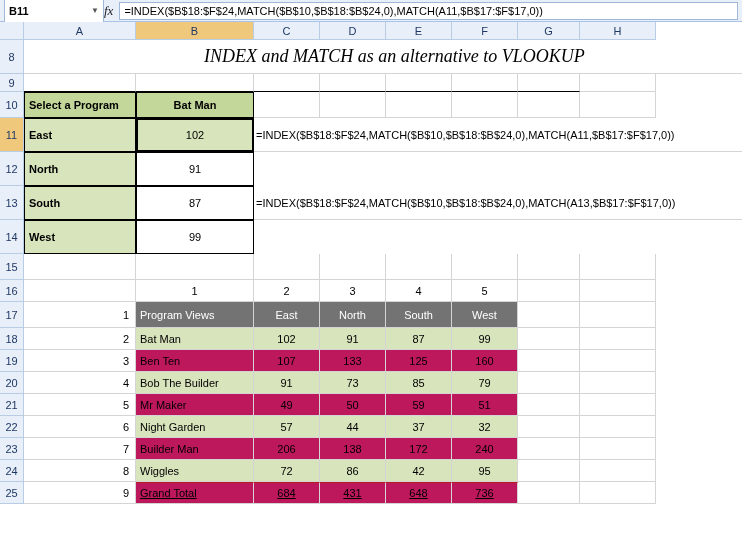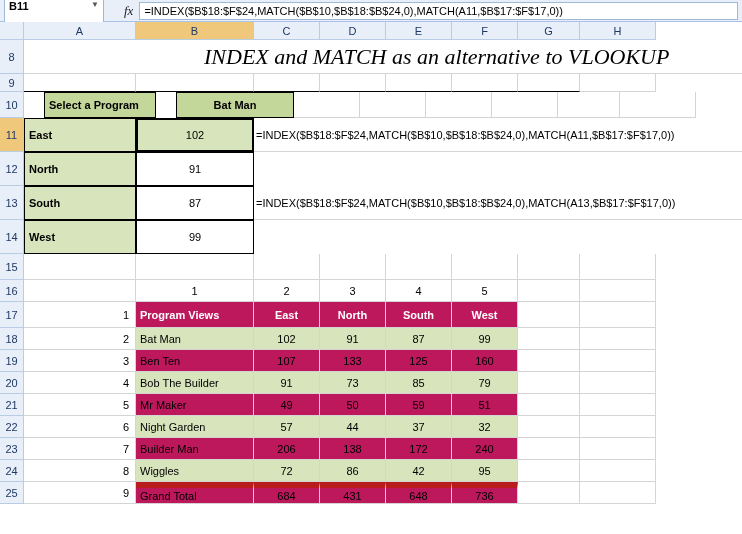--- a/index.html
+++ b/index.html
@@ -1,52 +1,52 @@
 <!DOCTYPE html>
 <html><head>
 <meta charset="utf-8">
 <style>
   * { box-sizing: border-box; margin: 0; padding: 0; }
   body { font-family: Arial, sans-serif; font-size: 11px; background: #fff; width: 742px; height: 534px; overflow: hidden; }
   
   .toolbar { display: flex; align-items: center; border-bottom: 1px solid #a9c3e8; padding: 2px 4px; background: #e8eff9; height: 22px; }
-  .namebox { border: 1px solid #a0b8d8; background: #fff; width: 100px; height: 24px; display: flex; padding: 0 4px; font-size: 11px; }
+  .namebox { border: 1px solid #a0b8d8; background: #fff; width: 100px; height: 24px; display: flex; align-items: center; padding: 0 4px; font-size: 11px; }
   .namebox-text { flex: 1; font-weight: bold; }
   .dropdown-arrow { font-size: 8px; color: #555; }
-  .fx-btn { margin-left: 20px; font-style: italic; font-family: 'Times New Roman', serif; font-size: 13px; color: #222; cursor: pointer; }
+  .fx-btn { font-style: italic; font-family: 'Times New Roman', serif; font-size: 13px; color: #222; cursor: pointer; }
   .formula-input { border: 1px solid #a0b8d8; background: #fff; height: 18px; flex: 1; margin-left: 6px; padding: 0 4px; font-size: 11px; display: flex; align-items: center; }
   
   .grid { display: flex; flex-direction: row; }
   .row-headers { display: flex; flex-direction: column; width: 24px; }
   .row-header { background: #e8eff9; border-right: 1px solid #b8cce4; border-bottom: 1px solid #b8cce4; display: flex; align-items: center; justify-content: center; font-size: 11px; color: #1f3864; }
   .col-headers { display: flex; flex-direction: row; height: 18px; }
   .main-area { flex: 1; }
   .col-header { background: #e8eff9; border-right: 1px solid #b8cce4; border-bottom: 1px solid #b8cce4; display: flex; align-items: center; justify-content: center; font-size: 11px; color: #1f3864; height: 18px; }
   .col-header.selected, .row-header.selected { background: #f0c87c; }
   .cell-row { display: flex; flex-direction: row; }
   .cell { border-right: 1px solid #d4d4d4; border-bottom: 1px solid #d4d4d4; display: flex; align-items: center; padding: 0 3px; background: #fff; overflow: visible; }
   
-  .title-cell { font-family: 'Monotype Corsiva', cursive; font-style: italic; font-size: 22px; justify-content: center; }
+  .title-cell { font-family: 'Monotype Corsiva', cursive; font-style: italic; font-size: 18px; justify-content: center; }
   .title-underline { border-bottom: 1px solid #000; }
   
-  .olive-hdr { background: #c4d79b; border: 1px solid #000; font-weight: bold; padding: 0 4px; margin-left: 20px; }
+  .olive-hdr { background: #c4d79b; border: 1px solid #000; font-weight: bold; padding: 0 4px; }
   .olive-hdr.center { justify-content: center; }
   .olive-light { background: #d8e4bc; border: 1px solid #000; font-weight: bold; padding: 0 4px; }
   .white-boxed { background: #fff; border: 1px solid #000; justify-content: center; }
   .selected-cell { border: 2px solid #000; background: #d8e4bc; justify-content: center; position: relative; z-index: 5; }
   
   .formula-spill { font-size: 11px; white-space: nowrap; padding: 0 2px; }
   
-  .tbl-hdr { background: #be185d; color: #fff; font-weight: bold; justify-content: center; }
+  .tbl-hdr { background: #737373; color: #fff; font-weight: normal; justify-content: center; }
   .tbl-hdr.left { justify-content: flex-start; padding-left: 4px; }
   .tbl-row-a { background: #d8e4bc; }
   .tbl-row-b { background: #be185d; }
   .tbl-cell-left { justify-content: flex-start; padding-left: 4px; }
   .tbl-cell-ctr { justify-content: center; }
-  .grand-total { border-top: 6px solid #b91c1c; }
+  .grand-total { border-top: 1px solid #b91c1c; text-decoration: underline; }
   
   .num-label { justify-content: flex-end; padding-right: 6px; }
   
   
   .cA { width: 112px; } .cB { width: 118px; } .cC { width: 66px; } .cD { width: 66px; } .cE { width: 66px; } .cF { width: 66px; } .cG { width: 62px; } .cH { width: 76px; }
   
   
   .h18 { height: 18px; } .h34 { height: 34px; } .h26 { height: 26px; } .h22 { height: 22px; }
 </style>
 </head>

